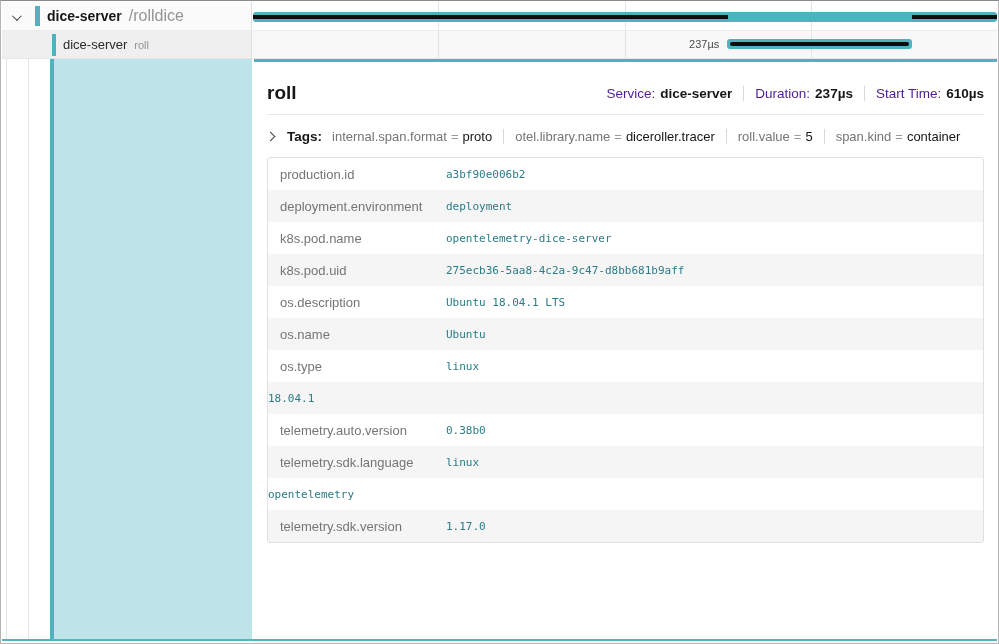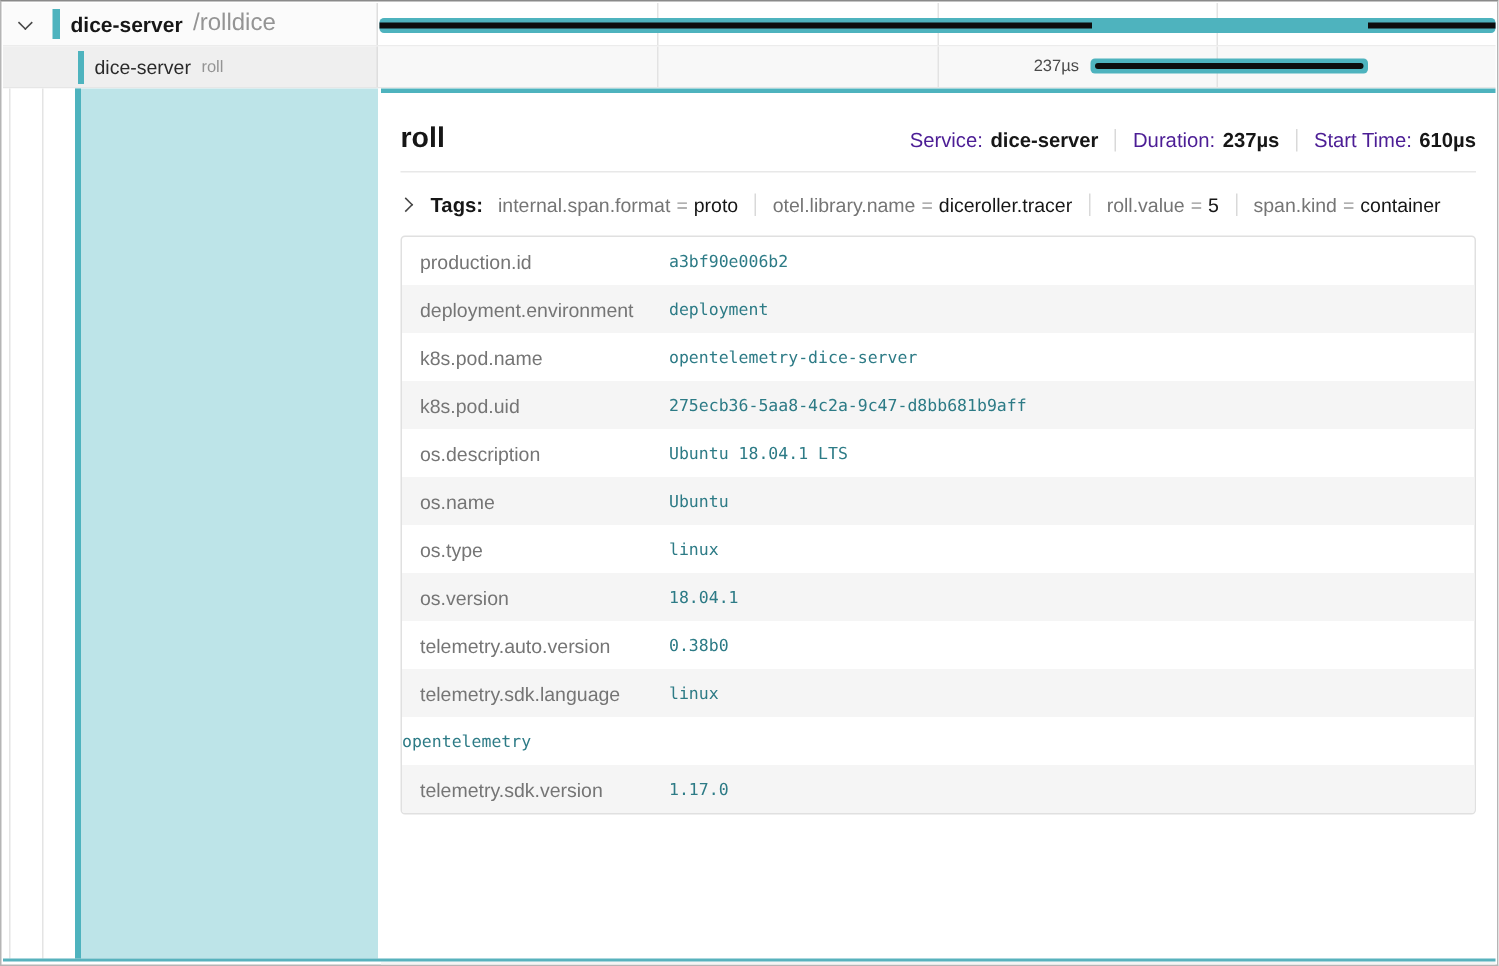--- a/index.html
+++ b/index.html
@@ -179,21 +179,20 @@
           </div>
           <div class="prow">
             <div class="pkey">os.name</div>
             <div class="pval">Ubuntu</div>
           </div>
           <div class="prow">
             <div class="pkey">os.type</div>
             <div class="pval">linux</div>
           </div>
           <div class="prow">
-            <div class="pkey">os.version</div>
             <div class="pval">18.04.1</div>
           </div>
           <div class="prow">
             <div class="pkey">telemetry.auto.version</div>
             <div class="pval">0.38b0</div>
           </div>
           <div class="prow">
             <div class="pkey">telemetry.sdk.language</div>
             <div class="pval">linux</div>
           </div>

